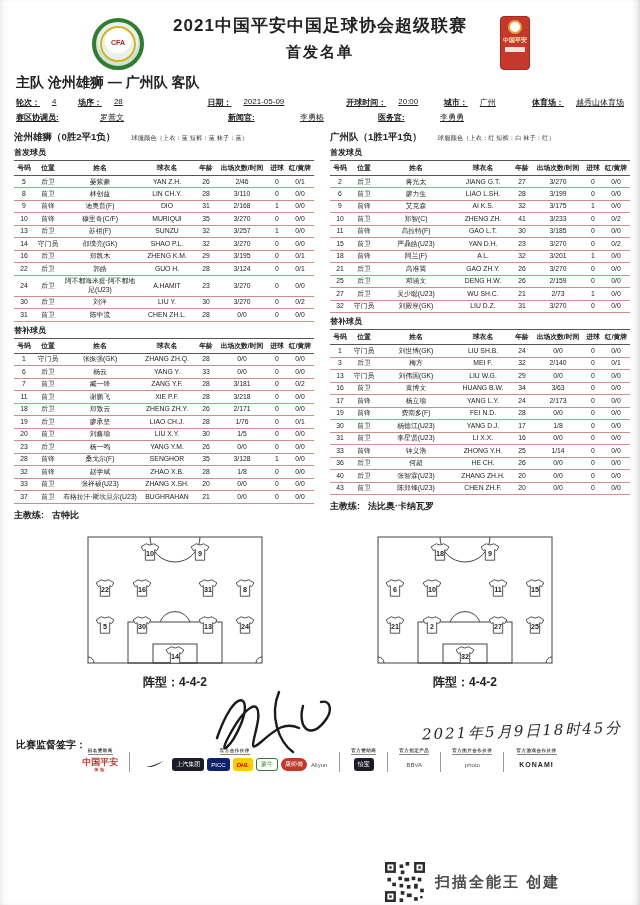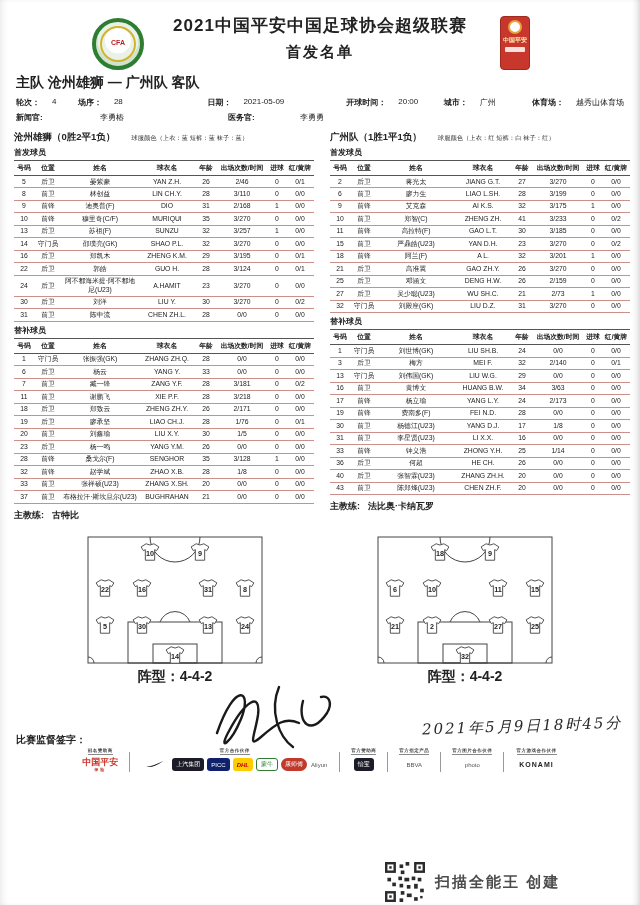--- a/index.html
+++ b/index.html
@@ -19,21 +19,21 @@
   .pab { position:absolute; right:110px; top:16px; width:30px; height:54px; background:#c8372c; border-radius:4px;
          border:1px solid #a02a20; display:flex; flex-direction:column; align-items:center; padding-top:3px; }
   .pab .coin { width:14px; height:14px; border-radius:50%; background:#fff; border:2px solid #e8a33d; }
   .pab .t { font-size:6px; color:#ffe9b0; font-weight:bold; margin-top:3px; line-height:1.1; text-align:center; }
   .pab .bar { width:20px; height:5px; background:#fff; opacity:.85; margin-top:3px; border-radius:1px; }
 
   
   .info { padding:2px 16px 0 16px; }
   .teamsline { font-size:14px; font-weight:bold; margin-bottom:5px; }
   .pairs { display:flex; font-size:8px; margin-bottom:4px; align-items:baseline; }
-  .pairs .pair { display:inline-flex; }
+  .pairs .pair { display:inline-flex;text-decoration:underline; }
   .pairs .pl { font-weight:bold; margin-right:12px; white-space:nowrap; }
   .pairs .pv { white-space:nowrap; }
   .pairs.meta .pair:nth-child(1){width:66px} .pairs.meta .pair:nth-child(2){width:138px}
   .pairs.meta .pair:nth-child(3){width:148px} .pairs.meta .pair:nth-child(4){width:104px}
   .pairs.meta .pair:nth-child(5){width:94px}
   .pairs.off .pair:nth-child(1){width:212px} .pairs.off .pair:nth-child(2){width:150px}
   .pairs.off .pair:nth-child(3){width:146px}
   .pairs.off .pair:nth-child(1) .pl{min-width:72px} .pairs.off .pair:nth-child(2) .pl{min-width:60px}
   .pairs.off .pair:nth-child(3) .pl{min-width:50px}
 
@@ -56,21 +56,21 @@
 
   
   .forms { display:flex; justify-content:space-around; padding:14px 30px 0 30px; }
   .pitchwrap { width:260px; display:flex; flex-direction:column; align-items:center; }
   .pitch { position:relative; width:176px; height:128px; }
   .pitch svg.field { position:absolute; inset:0; }
   .jersey { position:absolute; width:20px; height:18px; transform:translate(-50%,-50%); }
   .jersey svg { width:100%; height:100%; }
   .jersey path { fill:#fff; stroke:#555; stroke-width:0.9; }
   .jersey text { font-size:6.5px; font-weight:bold; text-anchor:middle; fill:#222; }
-  .flabel { font-size:14px; font-weight:bold; margin-top:4px; }
+  .flabel { font-size:12px; font-weight:bold; margin-top:10px; }
 
   
   .sigrow { position:relative; height:64px; margin-top:25px;padding-left:32px; }
   .siglabel { position:absolute; left:16px; top:22px; font-size:10px; font-weight:bold; }
   .sigsvg { position:absolute; left:195px; top:-38px; }
   .sigsvg path { fill:none; stroke:#1a1a1a; stroke-width:2.4; stroke-linecap:round; }
   .sigdate { position:absolute; right:18px; top:6px; font-family:"DejaVu Serif","Liberation Serif",serif;
              font-size:15px; font-style:italic; letter-spacing:2px; transform:rotate(-2deg); color:#2a2a2a; }
 
   
@@ -140,20 +140,24 @@
         <span class="pair">
           <span class="pl">城市：</span>
           <span class="pv">广州</span>
         </span>
         <span class="pair">
           <span class="pl">体育场：</span>
           <span class="pv">越秀山体育场</span>
         </span>
       </div>
     <div class="pairs off">
+        <span class="pair">
+          <span class="pl">赛区协调员:</span>
+          <span class="pv">罗善文</span>
+        </span>
         <span class="pair">
           <span class="pl">新闻官:</span>
           <span class="pv">李勇椿</span>
         </span>
         <span class="pair">
           <span class="pl">医务官:</span>
           <span class="pv">李勇勇</span>
         </span>
       </div>
   </div>

